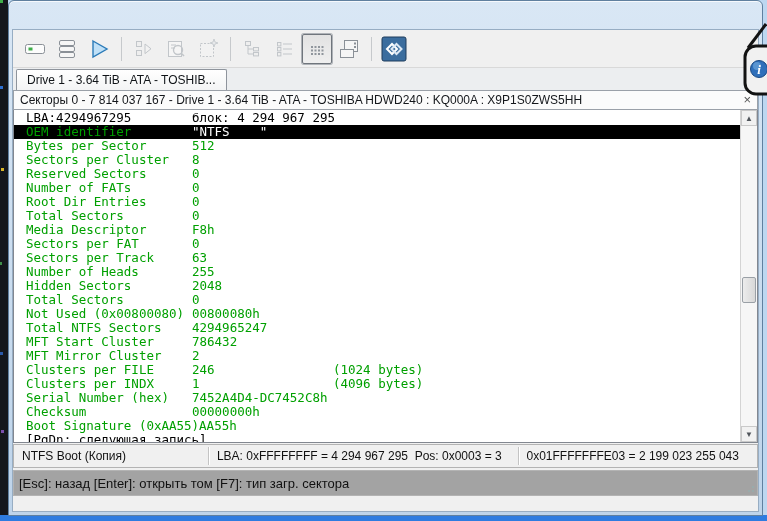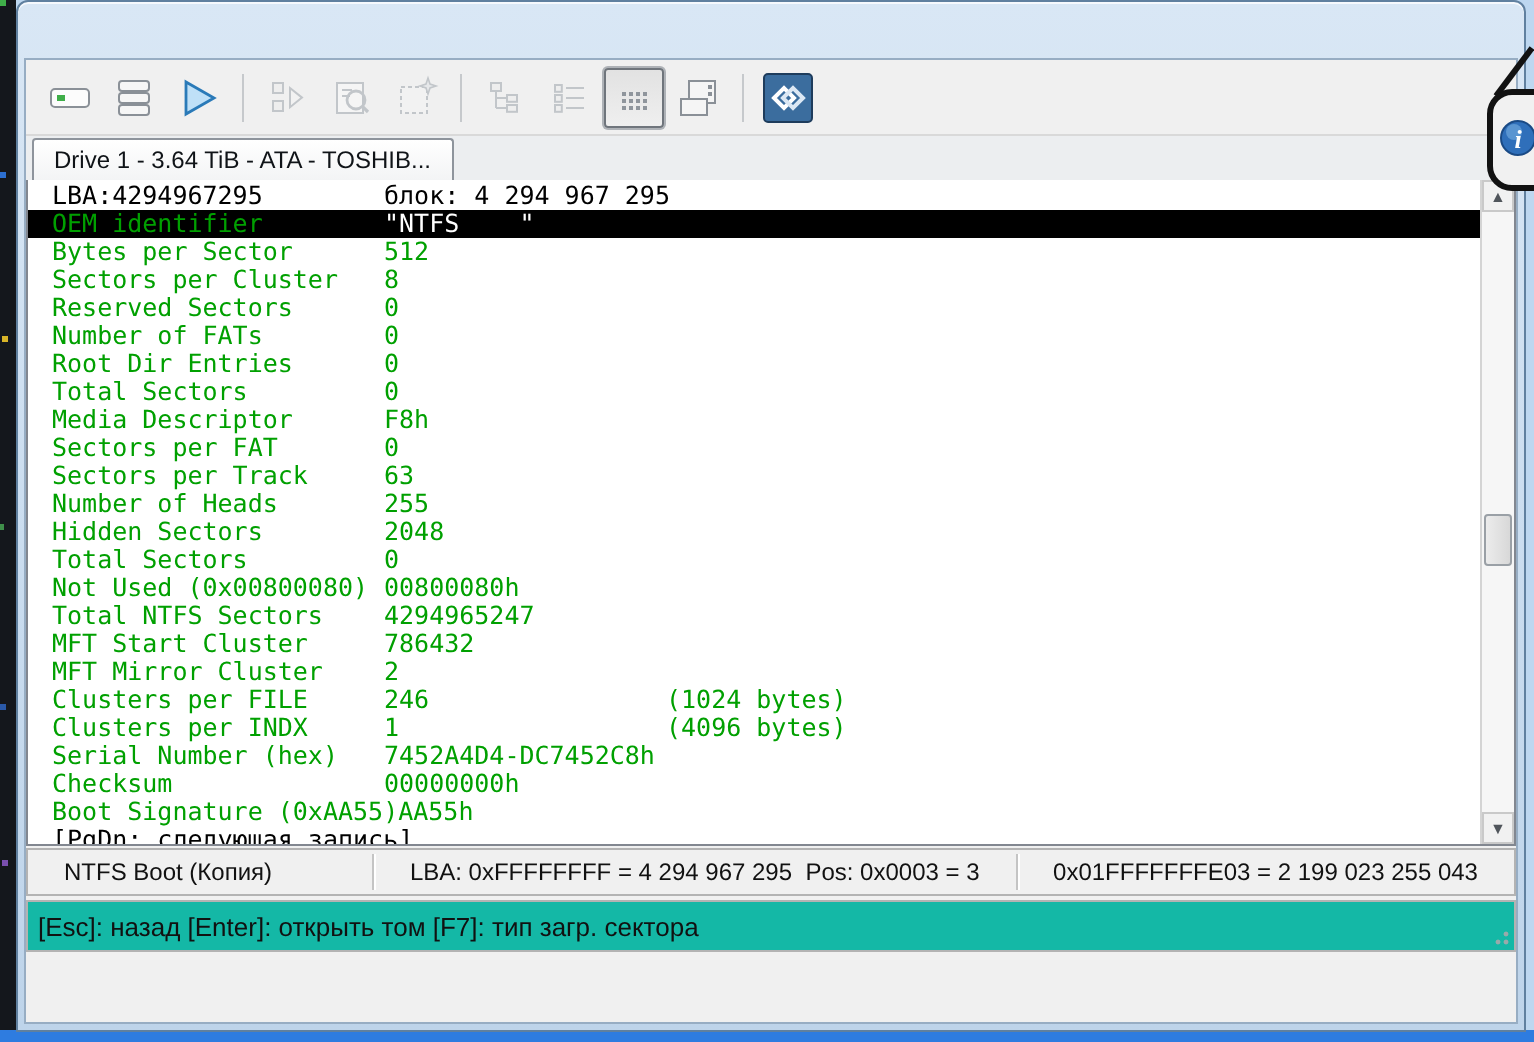--- a/index.html
+++ b/index.html
@@ -65,27 +65,27 @@
   .sbar{position:absolute;right:0;top:0;bottom:0;width:17px;background:#f6f6f6;border-left:1px solid #d4d4d4;box-sizing:border-box;}
   .sbtn{position:absolute;left:0;width:16px;height:16px;background:#f1f1f1;border:1px solid #c9c9c9;box-sizing:border-box;
     display:flex;align-items:center;justify-content:center;font-size:8px;color:#50555b;}
   .sbtn.up{top:0;}
   .sbtn.down{bottom:0;}
   .sthumb{position:absolute;left:1px;width:14px;top:167px;height:26px;background:linear-gradient(90deg,#ececec,#d8d8d8);
     border:1px solid #9aa0a6;border-radius:2px;box-sizing:border-box;}
 
   .statusbar{height:24px;margin-top:1px;background:#f0f0f0;border:1px solid #b3b3b3;box-sizing:border-box;
     display:flex;align-items:center;font-size:12px;color:#111;}
-  .st-sec{white-space:pre;padding:0 18px;}
+  .st-sec{white-space:pre;padding:0 8px;}
   .st-name{width:180px;}
   .st-lba{width:296px;}
   .st-off{flex:1;text-align:left;padding-right:18px;}
   .st-div{width:1px;height:18px;background:#c4c4c4;box-shadow:1px 0 0 #fff;}
 
-  .helpbar{height:26px;margin-top:2px;background:#14b8a6;border:1px solid #b3b3b3;box-sizing:border-box;
+  .helpbar{height:26px;margin-top:2px;background:#a3a3a3;border:1px solid #b3b3b3;box-sizing:border-box;
     display:flex;align-items:center;font-size:13px;color:#111;padding-left:5px;position:relative;}
   .grip{position:absolute;right:2px;bottom:2px;width:10px;height:10px;
     background:
       radial-gradient(circle at 8px 8px,#9aa 1px,transparent 1.4px),
       radial-gradient(circle at 8px 4px,#9aa 1px,transparent 1.4px),
       radial-gradient(circle at 4px 8px,#9aa 1px,transparent 1.4px);}
 
   
   .balloon{position:absolute;left:736px;top:22px;width:31px;height:80px;z-index:20;}
 
@@ -203,20 +203,24 @@
             <path d="M6 13 L11 8 L16 13 L11 18 Z" fill="none" stroke="#ffffff" stroke-width="2"></path>
             <path d="M10.5 13 L15.5 8 L20.5 13 L15.5 18 Z" fill="none" stroke="#dce8f4" stroke-width="2"></path>
           </svg>
         </div>
       </div>
 
       <div class="tabbar">
         <div class="tab">Drive 1 - 3.64 TiB - ATA - TOSHIB...</div>
       </div>
 
+      <div class="panel-header">
+        <span>Секторы 0 - 7 814 037 167 - Drive 1 - 3.64 TiB - ATA - TOSHIBA HDWD240 : KQ000A : X9P1S0ZWS5HH</span>
+        <span class="panel-close">×</span>
+      </div>
 
       <div class="content">
         <div class="rows"><div class="row info"><span class="lbl">LBA:4294967295</span><span class="val">блок: 4 294 967 295</span></div><div class="row selected"><span class="lbl">OEM identifier</span><span class="val">"NTFS    "</span></div><div class="row"><span class="lbl">Bytes per Sector</span><span class="val">512</span></div><div class="row"><span class="lbl">Sectors per Cluster</span><span class="val">8</span></div><div class="row"><span class="lbl">Reserved Sectors</span><span class="val">0</span></div><div class="row"><span class="lbl">Number of FATs</span><span class="val">0</span></div><div class="row"><span class="lbl">Root Dir Entries</span><span class="val">0</span></div><div class="row"><span class="lbl">Total Sectors</span><span class="val">0</span></div><div class="row"><span class="lbl">Media Descriptor</span><span class="val">F8h</span></div><div class="row"><span class="lbl">Sectors per FAT</span><span class="val">0</span></div><div class="row"><span class="lbl">Sectors per Track</span><span class="val">63</span></div><div class="row"><span class="lbl">Number of Heads</span><span class="val">255</span></div><div class="row"><span class="lbl">Hidden Sectors</span><span class="val">2048</span></div><div class="row"><span class="lbl">Total Sectors</span><span class="val">0</span></div><div class="row"><span class="lbl">Not Used (0x00800080)</span><span class="val">00800080h</span></div><div class="row"><span class="lbl">Total NTFS Sectors</span><span class="val">4294965247</span></div><div class="row"><span class="lbl">MFT Start Cluster</span><span class="val">786432</span></div><div class="row"><span class="lbl">MFT Mirror Cluster</span><span class="val">2</span></div><div class="row"><span class="lbl">Clusters per FILE</span><span class="val">246</span><span class="note">(1024 bytes)</span></div><div class="row"><span class="lbl">Clusters per INDX</span><span class="val">1</span><span class="note">(4096 bytes)</span></div><div class="row"><span class="lbl">Serial Number (hex)</span><span class="val">7452A4D4-DC7452C8h</span></div><div class="row"><span class="lbl">Checksum</span><span class="val">00000000h</span></div><div class="row"><span class="lbl">Boot Signature (0xAA55)</span><span class="val">AA55h</span></div><div class="row info"><span class="lbl">[PgDn: следующая запись]</span><span class="val"></span></div></div>
         <div class="sbar">
           <div class="sbtn up">▲</div>
           <div class="sthumb"></div>
           <div class="sbtn down">▼</div>
         </div>
       </div>
 

